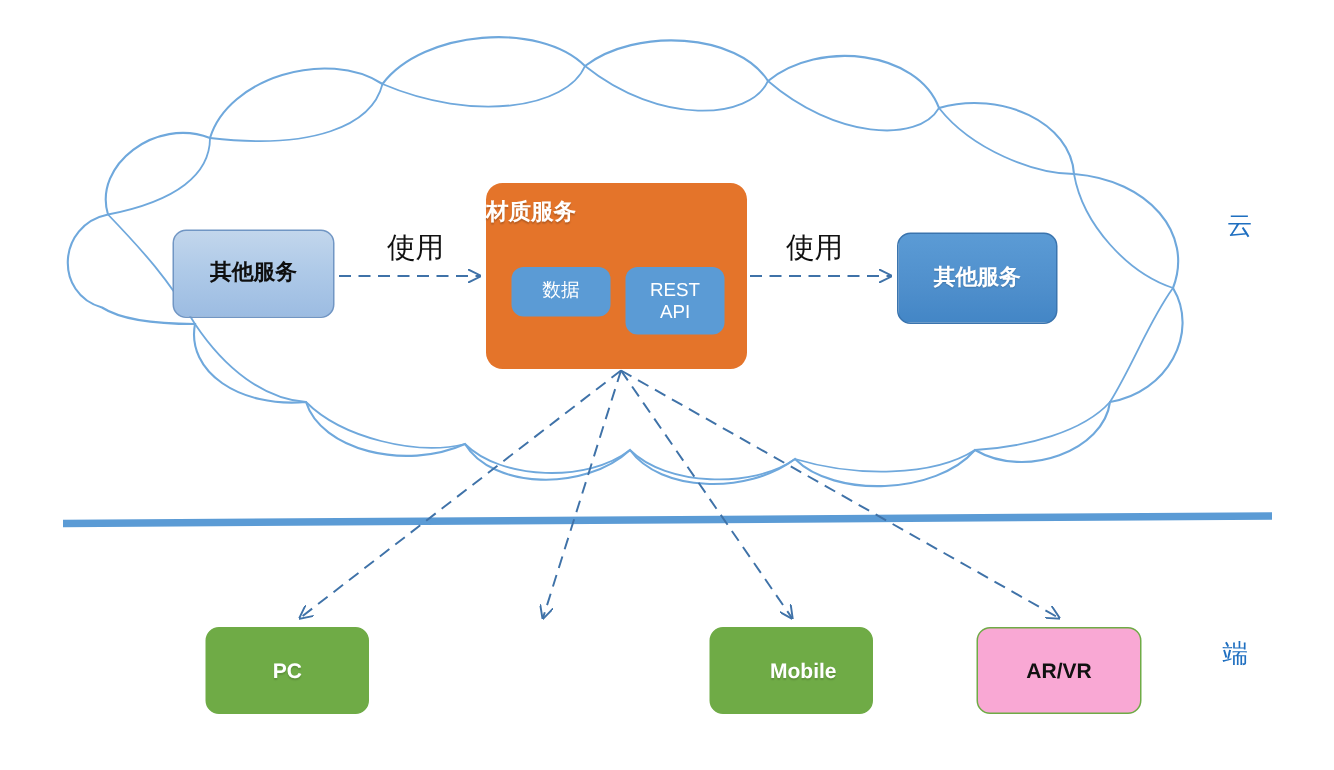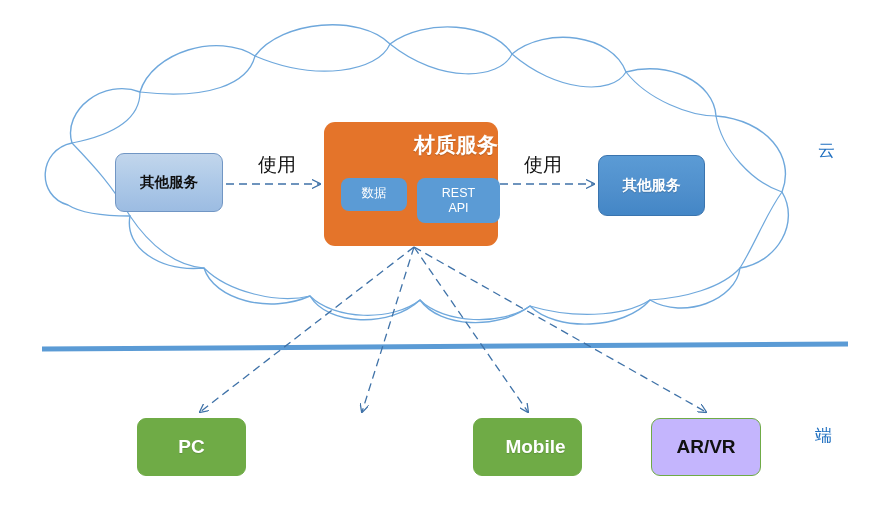--- a/index.html
+++ b/index.html
@@ -72,23 +72,23 @@
     height: 124px;
     border-radius: 11px;
     background: #E4742A;
     display: block;
   }
   .box-material-title {
     position: absolute;
     left: 0;
     top: 11px;
     width: 100%;
-    text-align: right;
-    color: #ffffff;
-    font-size: 21px;
+    text-align: left;
+    color: #ffffff;
+    font-size: 15px;
     font-weight: bold;
     text-shadow: 0 1px 1px rgba(0,0,0,.2);
   }
   .subbox {
     position: absolute;
     box-sizing: border-box;
     display: flex;
     align-items: center;
     justify-content: center;
     text-align: center;
@@ -101,44 +101,44 @@
   .subbox-data {
     left: 17px;
     top: 56px;
     width: 66px;
     height: 33px;
     font-family: Liberation Mono, monospace;
   }
   .subbox-api {
     left: 93px;
     top: 56px;
-    width: 83px;
+    width: 66px;
     height: 45px;
   }
 
   
   .box-green {
     width: 109px;
     height: 58px;
     top: 418px;
     border-radius: 9px;
     background: #6FAB46;
     color: #ffffff;
-    font-size: 19px;
+    font-size: 14px;
     font-weight: bold;
     border: 1px solid #6FAB46;
     text-shadow: 0 1px 1px rgba(0,0,0,.15);
   }
   .box-green.pc     { left: 137px; }
   .box-green.web    { left: 308px; }
   .box-green.mobile { left: 473px; padding-left: 16px; }
   .box-green.arvr {
     left: 651px;
     width: 110px;
-    background: #c4b5fd;
+    background: #f9a8d4;
     border: 1px solid #6FAB46;
     color: #111111;
     text-shadow: none;
   }
 
   
   .edge-label {
     position: absolute;
     color: #111111;
     font-size: 19px;

